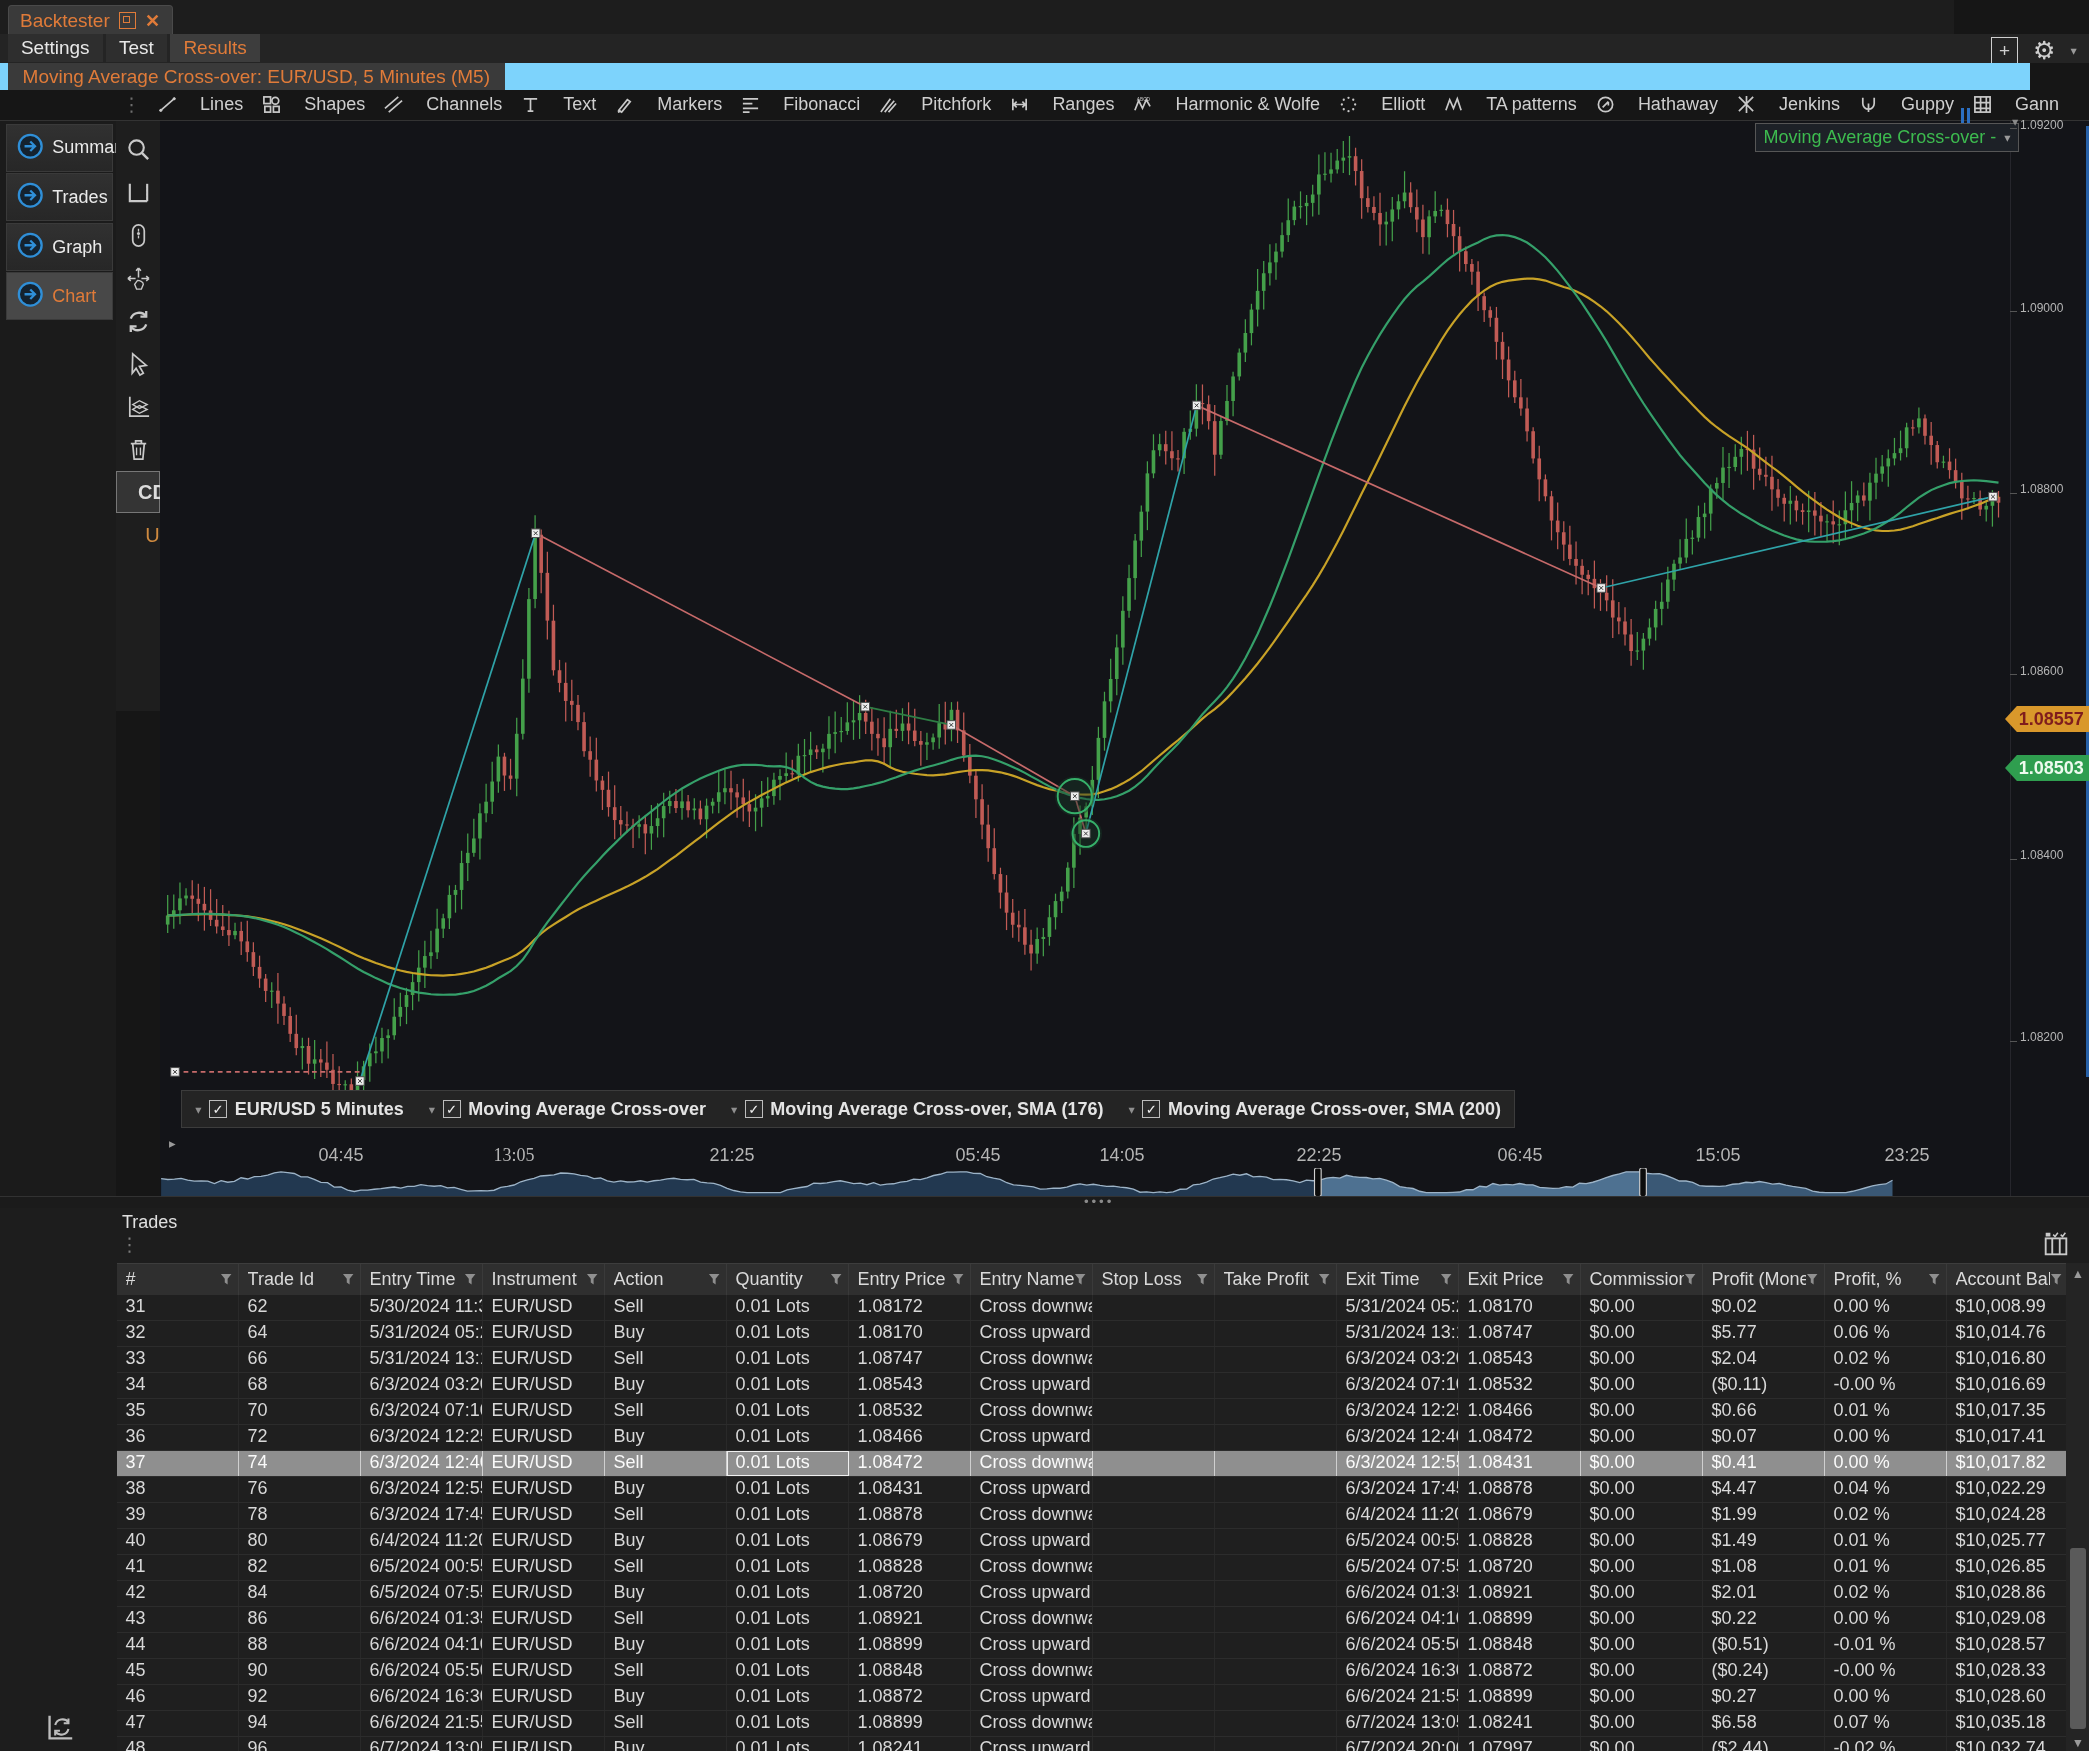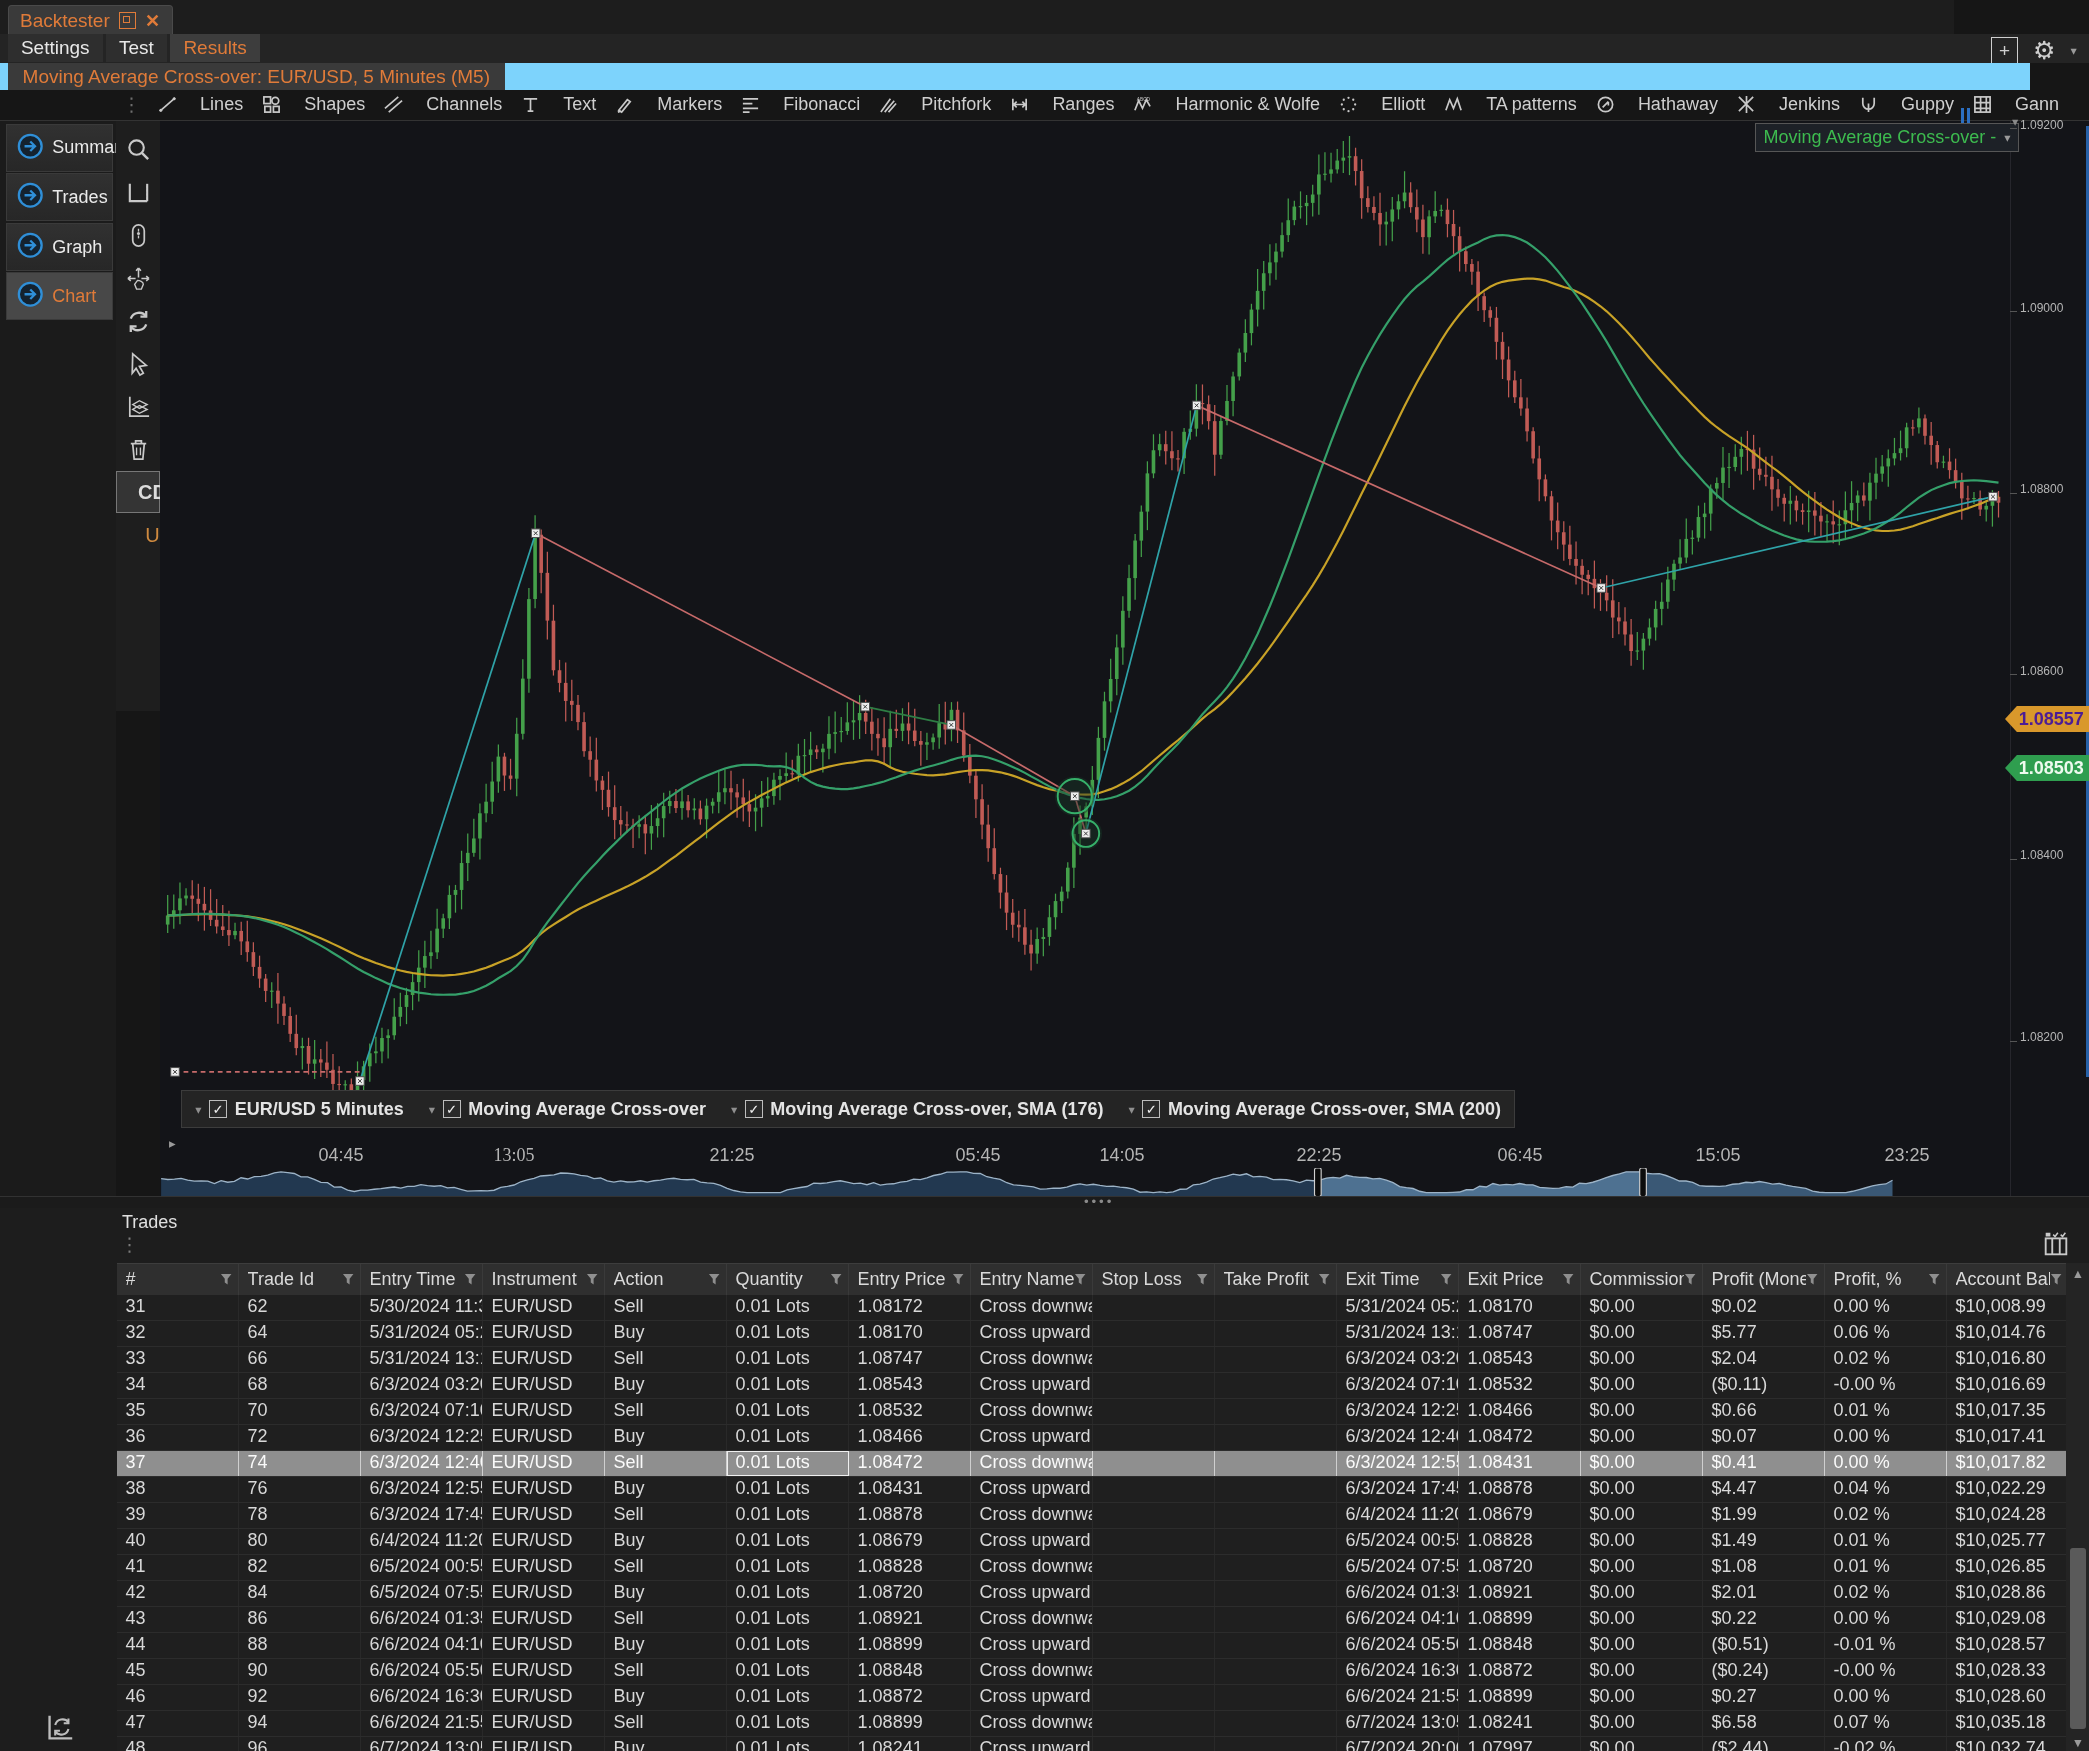--- a/index.html
+++ b/index.html
@@ -1492,21 +1492,21 @@
 <span class="px-label abs" style="top: 301px;">1.09000</span>
 <div class="px-tick abs" style="top: 311px;"></div>
 <span class="px-label abs" style="top: 482px;">1.08800</span>
 <div class="px-tick abs" style="top: 493px;"></div>
 <span class="px-label abs" style="top: 664px;">1.08600</span>
 <div class="px-tick abs" style="top: 674px;"></div>
 <span class="px-label abs" style="top: 848px;">1.08400</span>
 <div class="px-tick abs" style="top: 859px;"></div>
 <span class="px-label abs" style="top: 1030px;">1.08200</span>
 <div class="px-tick abs" style="top: 1041px;"></div>
-<div class="price-tag" style="background: rgb(217, 152, 43); color: #4c1d95; top: 706px;">1.08557</div>
+<div class="price-tag" style="background: rgb(217, 152, 43); color: #7f1d1d; top: 706px;">1.08557</div>
 <div class="price-tag" style="background: rgb(47, 158, 79); color: rgb(238, 250, 238); top: 755px;">1.08503</div>
 <span class="time-label" style="left: 341px;">04:45</span>
 <span class="time-label" style="left: 514px; font-family: Liberation Serif, serif;">13:05</span>
 <span class="time-label" style="left: 732px;">21:25</span>
 <span class="time-label" style="left: 930px; margin-left: 48px;">05:45</span>
 <span class="time-label" style="left: 1122px;">14:05</span>
 <span class="time-label" style="left: 1319px;">22:25</span>
 <span class="time-label" style="left: 1520px;">06:45</span>
 <span class="time-label" style="left: 1718px;">15:05</span>
 <span class="time-label" style="left: 1907px;">23:25</span>

